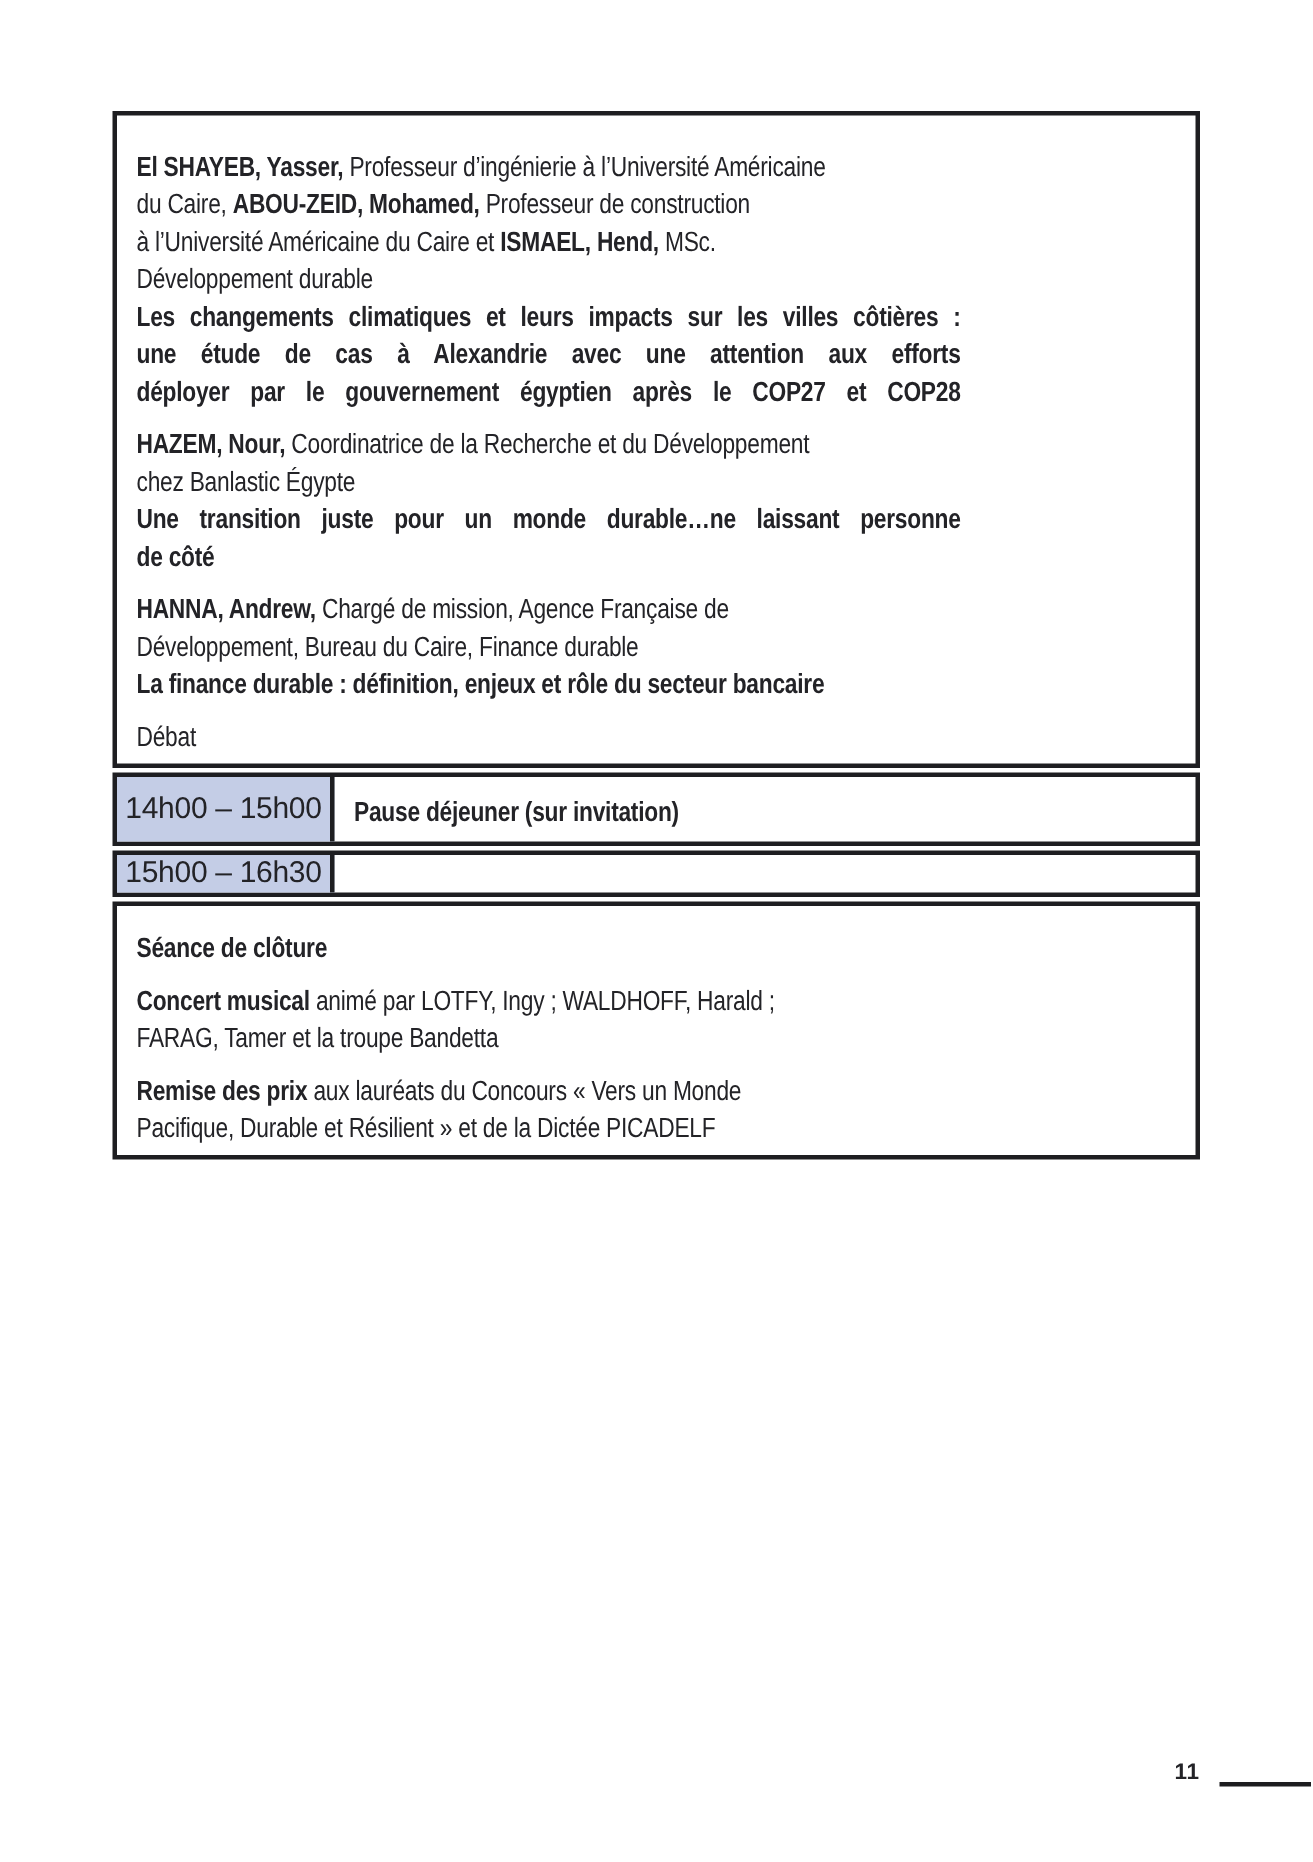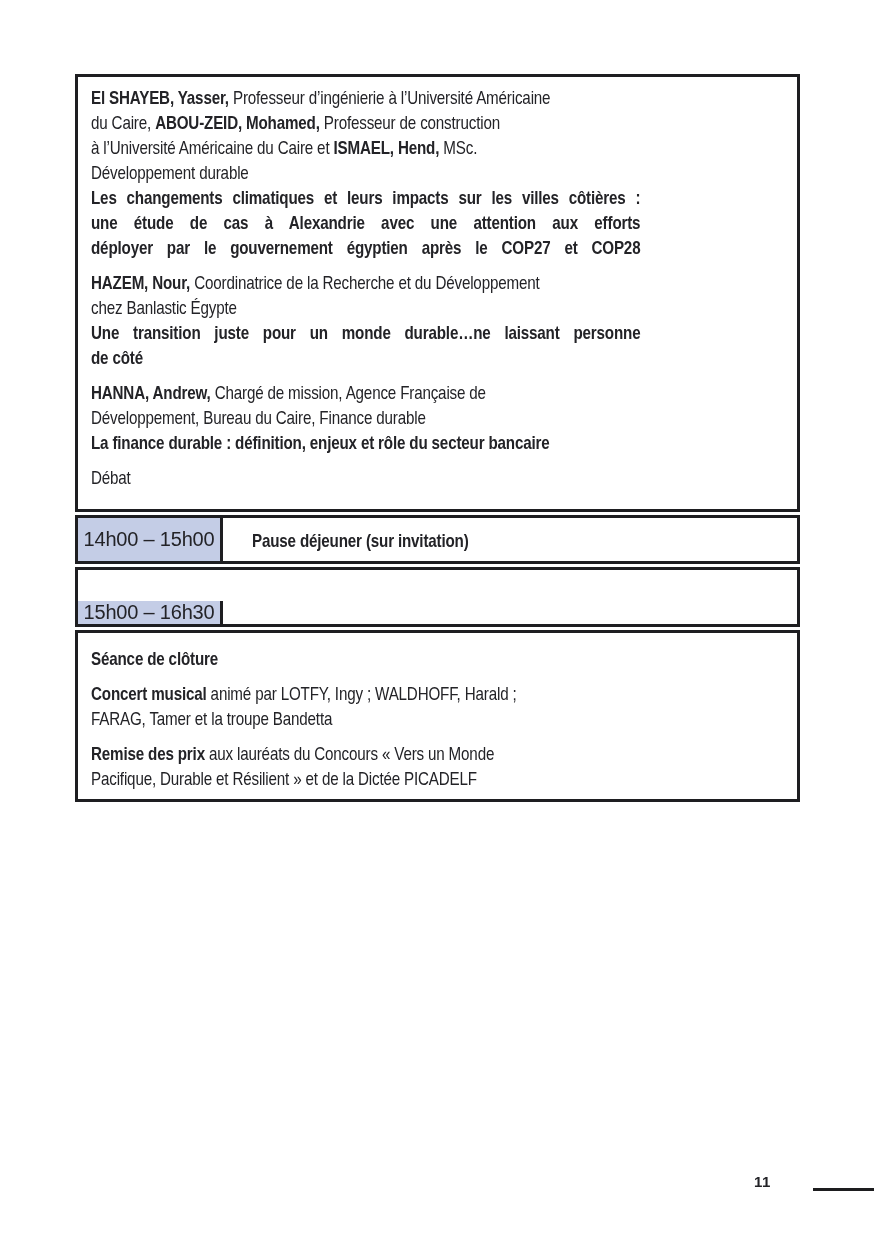--- a/index.html
+++ b/index.html
@@ -23,43 +23,43 @@
     width: 725px;
   }
   .row {
     display: flex;
     box-sizing: border-box;
     border: 3px solid var(--table-border, #1e1e21);
     margin-bottom: 3px;
     background: #ffffff;
   }
   .row-0 { height: 438px; }
-  .row-1 { height: 49px; gap: 16px; }
-  .row-2 { height: 60px; align-items: flex-end; }
+  .row-1 { height: 49px; }
+  .row-2 { height: 31px; }
   .row-3 { height: 172px; }
   .time-cell {
     flex: 0 0 145px;
     box-sizing: border-box;
     background: var(--time-col-bg, #c4cde6);
     border-right: 3px solid var(--table-border, #1e1e21);
     display: flex;
     align-items: center;
     justify-content: center;
     font-size: 20px;
     letter-spacing: -0.2px;
     white-space: nowrap;
   }
   .content-cell {
     flex: 1 1 auto;
     box-sizing: border-box;
     padding: 8px 6px 6px 13px;
     overflow: hidden;
     display: flex;
     flex-direction: column;
-    justify-content: flex-start;
+    justify-content: flex-end;
   }
   .row-1 .content-cell,
   .row-2 .content-cell { justify-content: center; font-weight: bold; }
   .row-3 .content-cell { padding-top: 13px; border-radius: 12px; }
   .cell-inner {
     width: 670px;
     transform: scaleX(0.82);
     transform-origin: 0 0;
   }
   .para {
@@ -70,21 +70,21 @@
   .para.gap { margin-top: 10px; }
   .line { white-space: nowrap; }
   .line.stretch {
     white-space: normal;
     text-align: justify;
     text-align-last: justify;
   }
   .line b { font-weight: 700; }
   .page-number {
     position: absolute;
-    left: 754px;
+    left: 783px;
     top: 1173px;
     font-size: 15px;
     font-weight: 700;
     letter-spacing: 0.5px;
     color: var(--body-text, #232327);
   }
   .footer-rule {
     position: absolute;
     left: 813px;
     top: 1188px;

